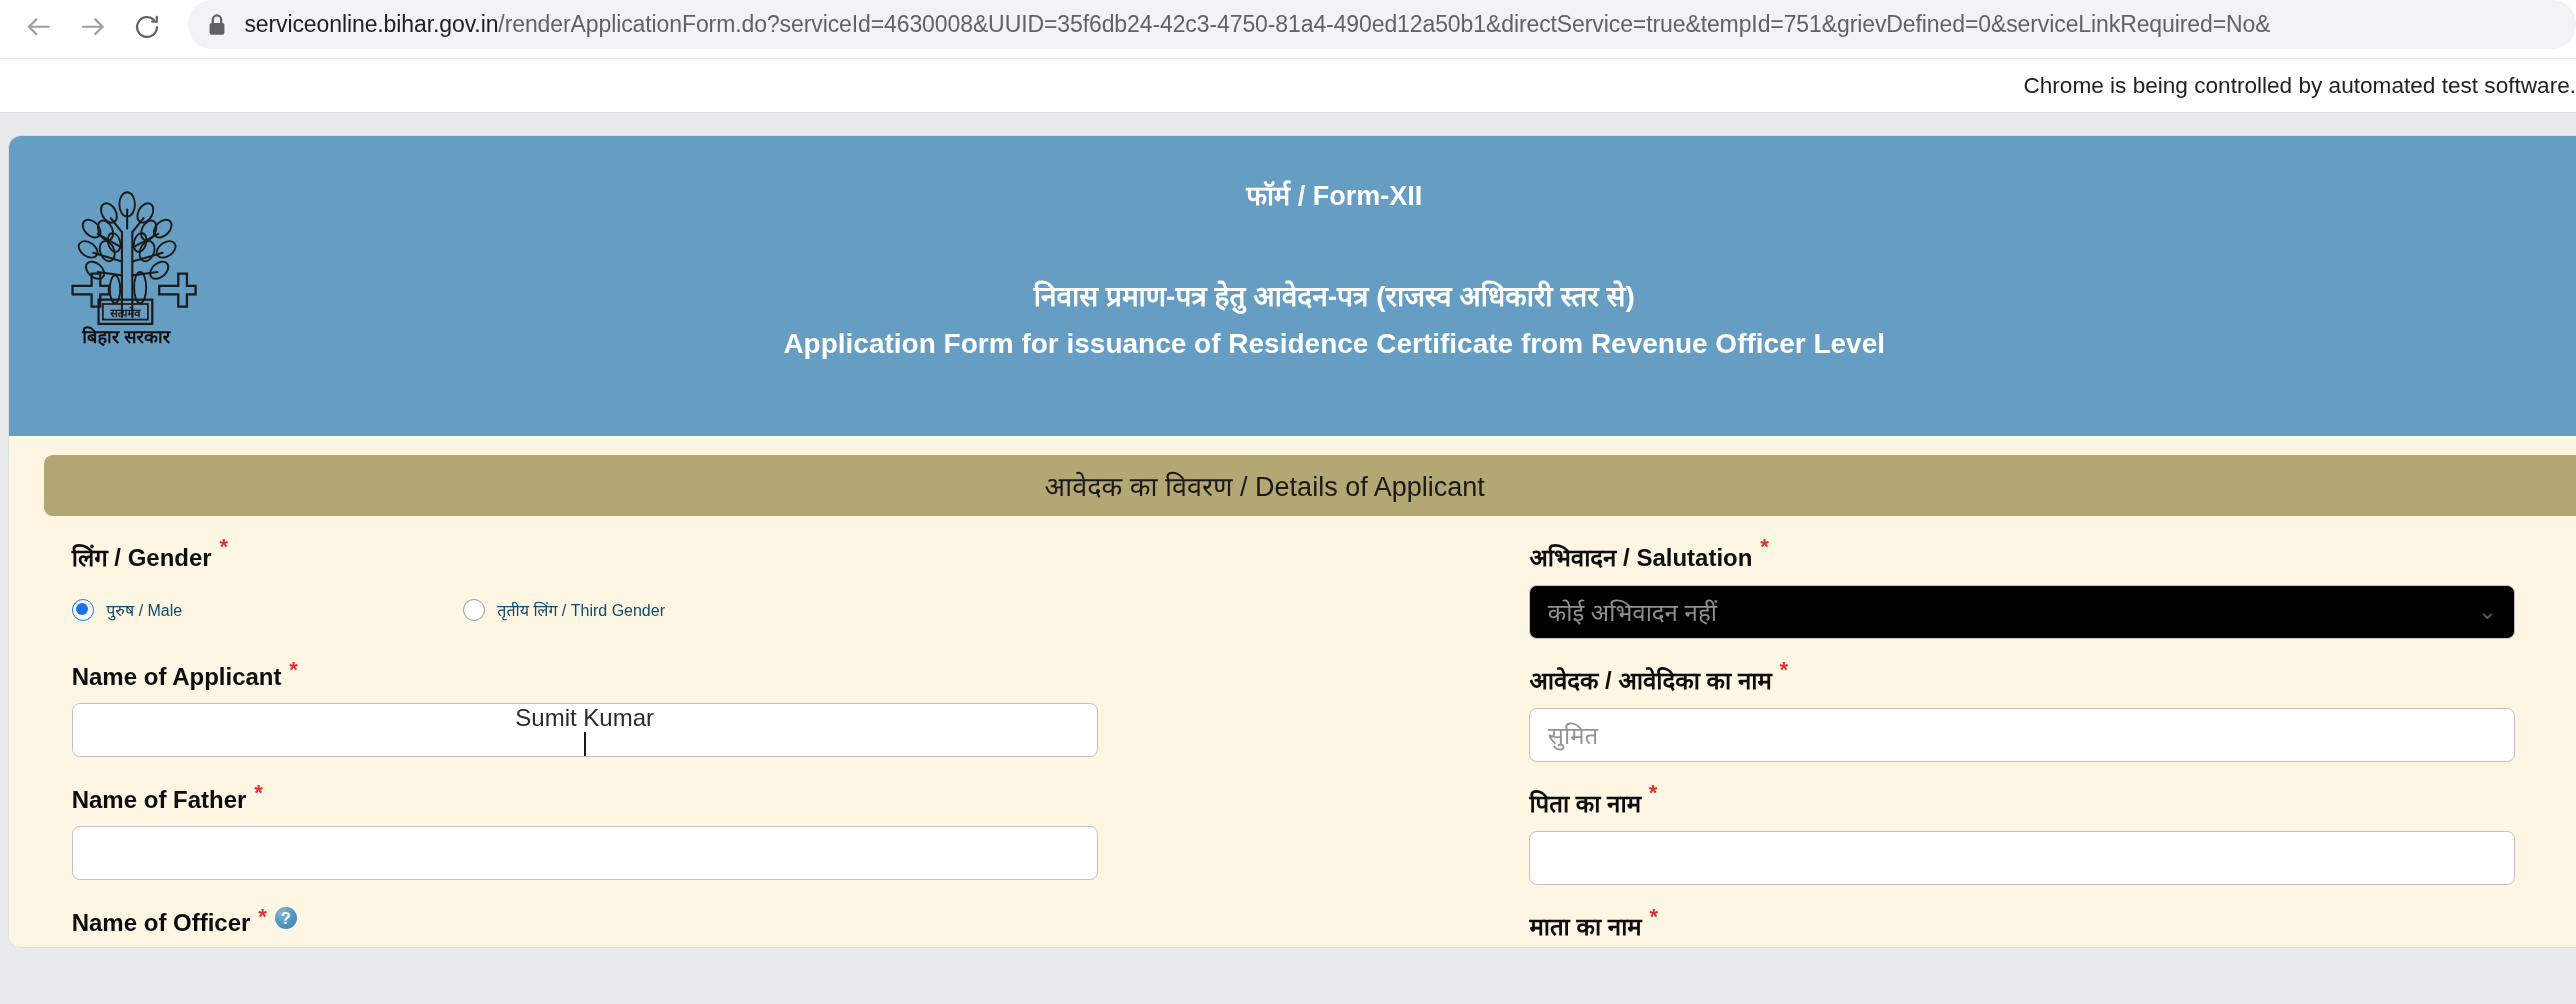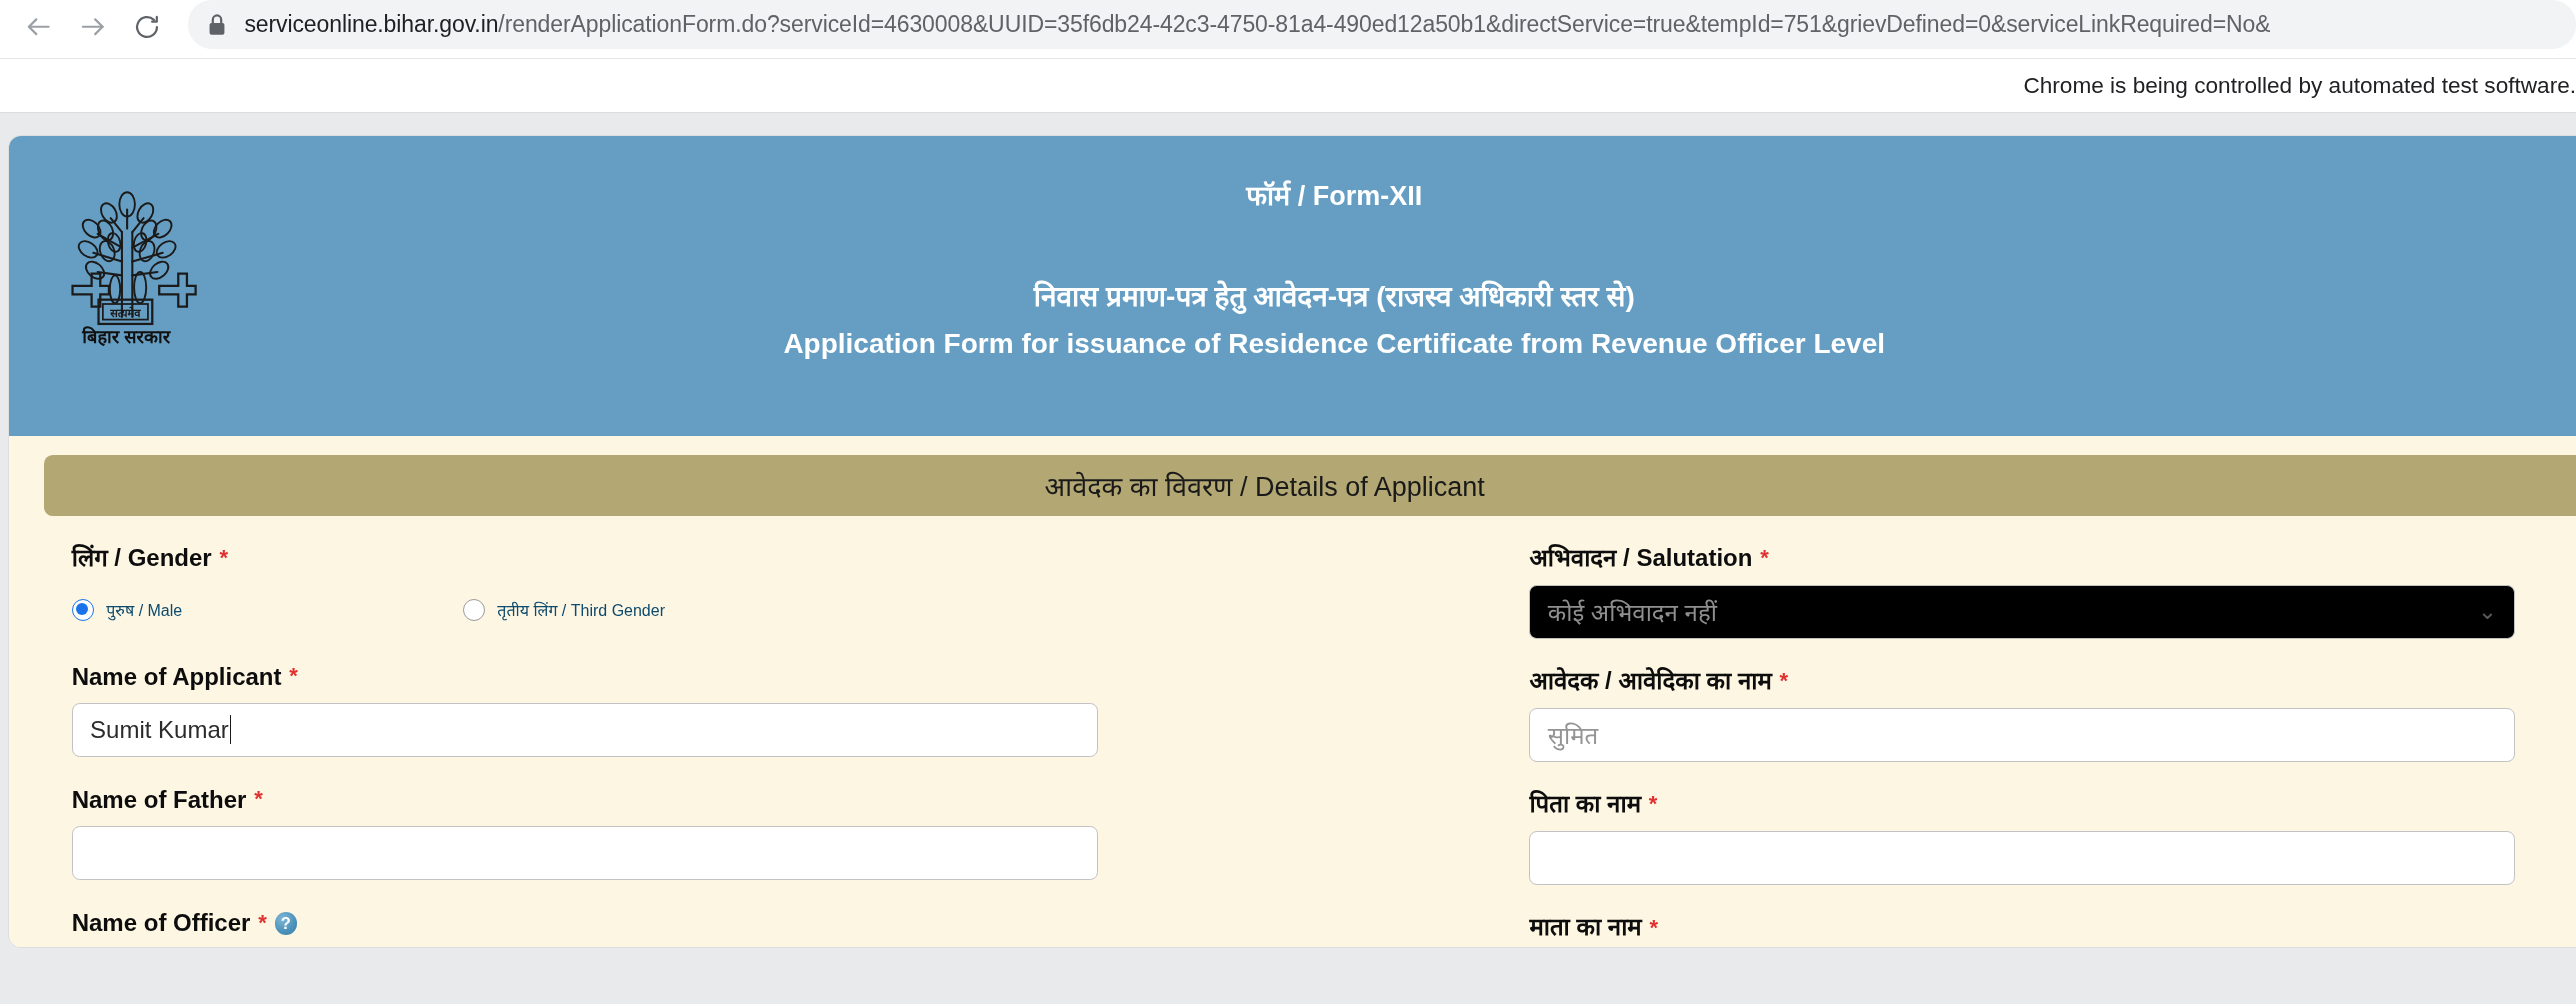--- a/index.html
+++ b/index.html
@@ -173,21 +173,21 @@
   .col-left { width: 1477px; flex: 0 0 auto; padding-left: 28px; }
   .col-right { flex: 1 1 auto; padding-left: 8.7px; padding-right: 64px; }
 
   .field-label {
     font-size: 24px;
     font-weight: bold;
     color: #0d0d0d;
     padding-top: 24px;
     padding-bottom: 5.2px;
     display: flex;
-    align-items: flex-end;
+    align-items: flex-start;
     gap: 7.8px;
     font-family: "Liberation Sans", sans-serif;
     white-space: nowrap;
   }
   .req-star { color: #e03131; font-size: 22px; line-height: 1; position: relative; top: -3.5px; }
 
   .help-icon {
     width: 22.6px; height: 22.6px;
     border-radius: 50%;
     background: radial-gradient(circle at 35% 30%, #7fb7d8 0%, #4a90b9 60%, #3d7fa5 100%);
@@ -249,21 +249,21 @@
     border: 0.9px solid #c2c2c2;
     border-radius: 7.8px;
     font-size: 24px;
     color: #3a3a3a;
     padding: 0 17.4px;
     font-family: "Liberation Sans", sans-serif;
     display: flex;
     align-items: center;
     margin-top: 7px;
   }
-  .text-input.filled { color: #2b2b2b; }
+  .text-input.filled { color: #2b2b2b; flex-direction: column; }
   .text-input.placeholder { color: #949494; }
   .text-input.wide-r { width: 986px; }
 
   .caret {
     display: inline-block;
     width: 1.7px;
     height: 29px;
     background: #1a1a1a;
     margin-left: 0.9px;
     vertical-align: middle;

